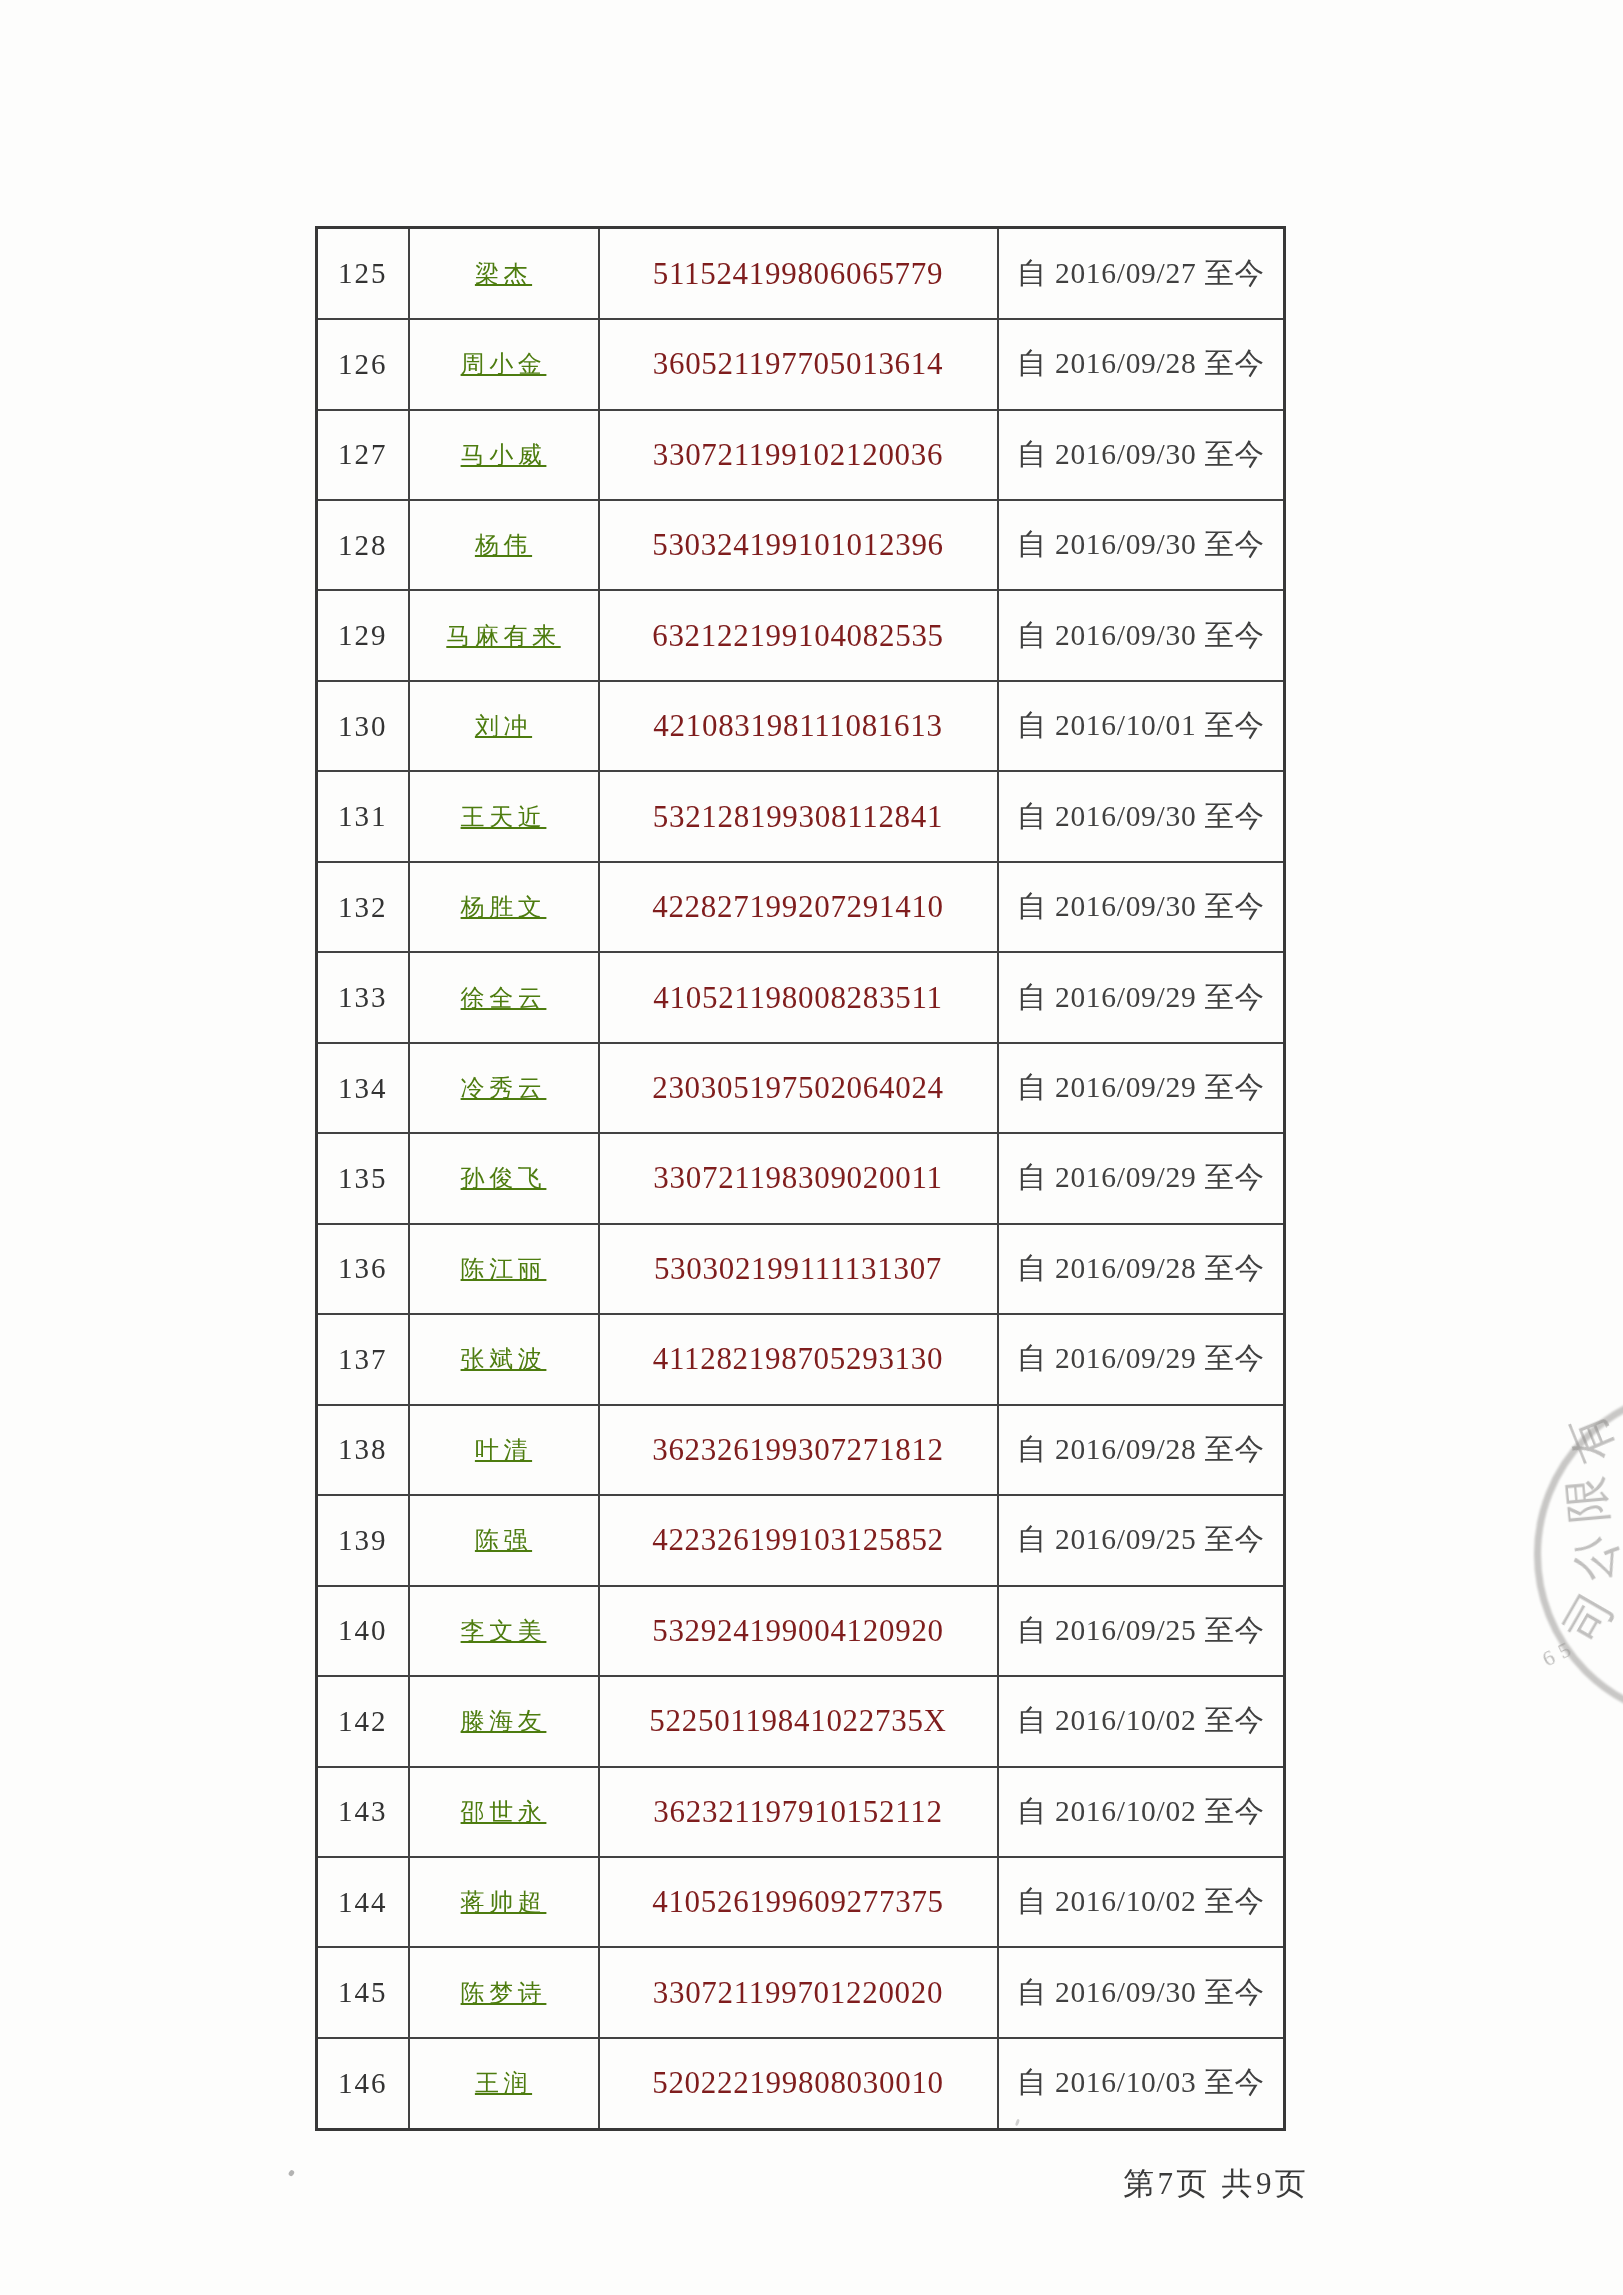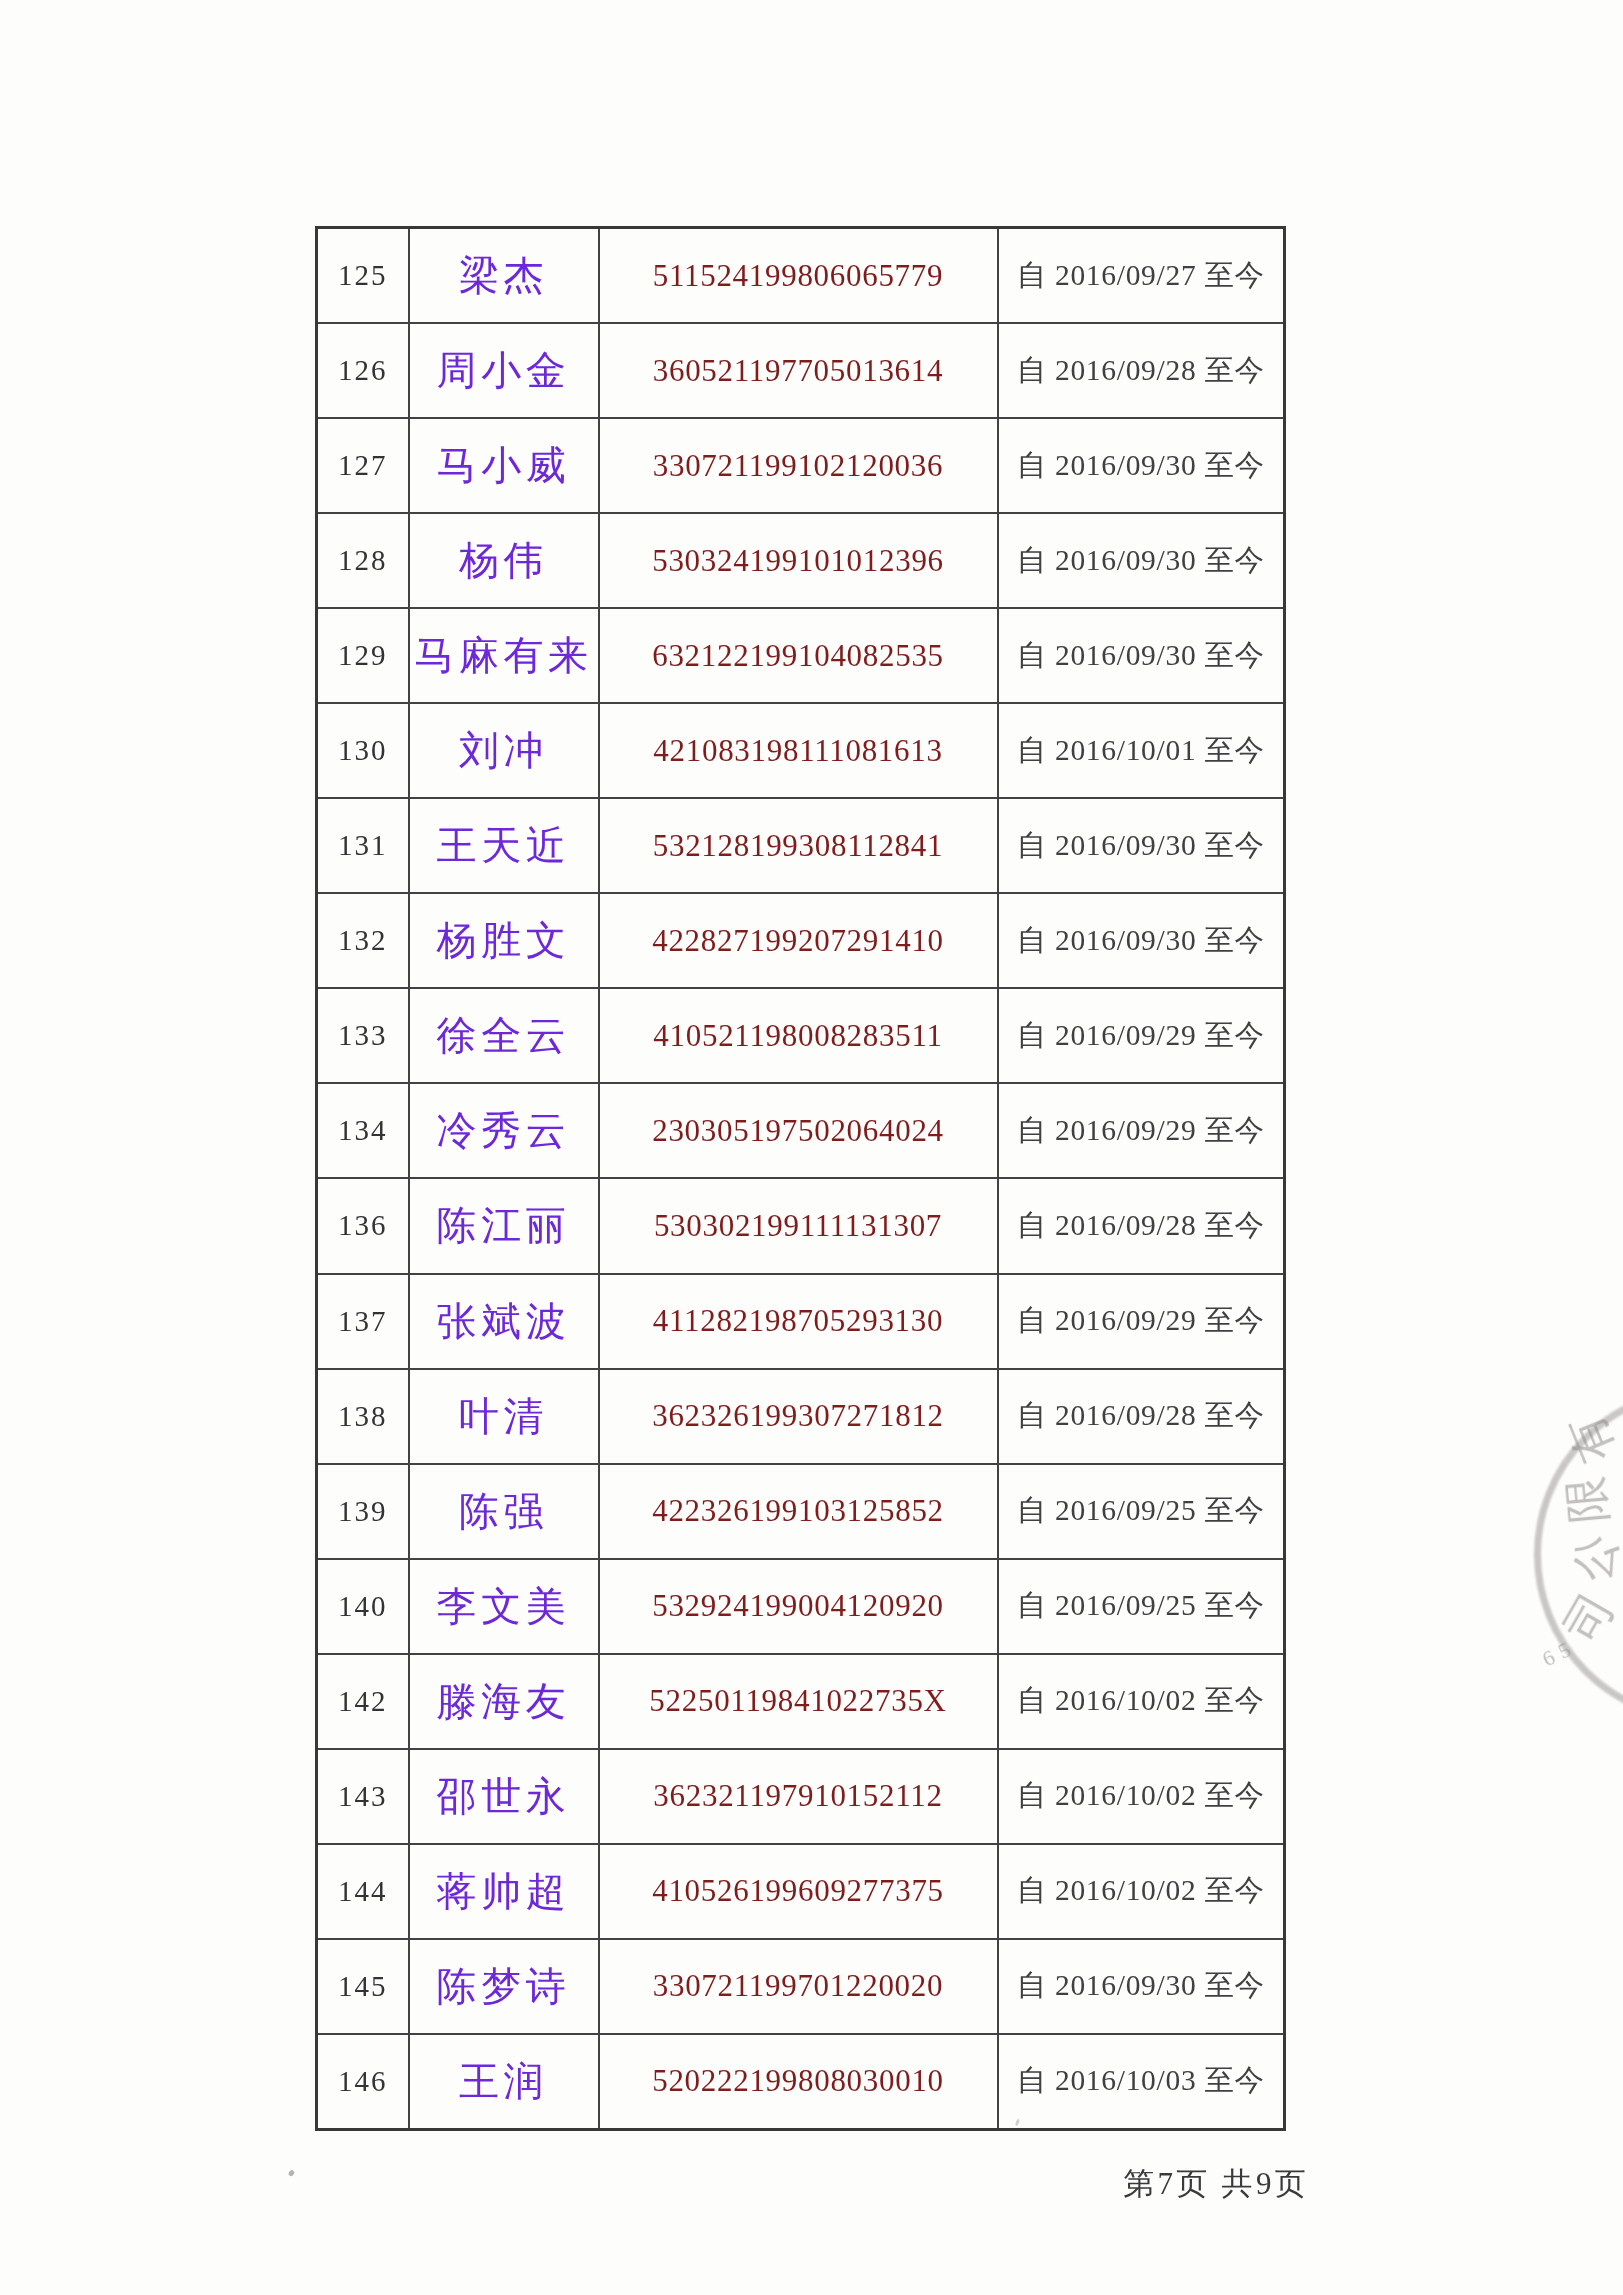--- a/index.html
+++ b/index.html
@@ -23,21 +23,21 @@
     border:3.3px solid #383838;
   }
   table.roster td{
     border:2px solid #424242;
     text-align:center;
     vertical-align:middle;
     padding:0;
     background:transparent;
   }
   td.no-cell{font-size:29px;letter-spacing:2px;color:#333;}
-  td.name-cell{font-size:40px;letter-spacing:4.6px;color:#6d28d9;}
+  td.name-cell{font-size:24px;letter-spacing:4.6px;color:#4d7c0f;text-decoration:underline;}
   td.id-cell{font-size:31px;letter-spacing:0.7px;color:#7f1d1d;}
   td.period-cell{font-size:29.5px;letter-spacing:0.7px;color:#404040;}
   
   .page-footer{
     position:absolute;
     right:314px;bottom:90px;
     font-size:31px;
     letter-spacing:3.3px;
     color:#3a3a3a;
     margin-top:8px;
@@ -143,20 +143,26 @@
           <td class="id-cell">410521198008283511</td>
           <td class="period-cell">自 2016/09/29 至今</td>
         </tr>
         <tr>
           <td class="no-cell">134</td>
           <td class="name-cell">冷秀云</td>
           <td class="id-cell">230305197502064024</td>
           <td class="period-cell">自 2016/09/29 至今</td>
         </tr>
         <tr>
+          <td class="no-cell">135</td>
+          <td class="name-cell">孙俊飞</td>
+          <td class="id-cell">330721198309020011</td>
+          <td class="period-cell">自 2016/09/29 至今</td>
+        </tr>
+        <tr>
           <td class="no-cell">136</td>
           <td class="name-cell">陈江丽</td>
           <td class="id-cell">530302199111131307</td>
           <td class="period-cell">自 2016/09/28 至今</td>
         </tr>
         <tr>
           <td class="no-cell">137</td>
           <td class="name-cell">张斌波</td>
           <td class="id-cell">411282198705293130</td>
           <td class="period-cell">自 2016/09/29 至今</td>

